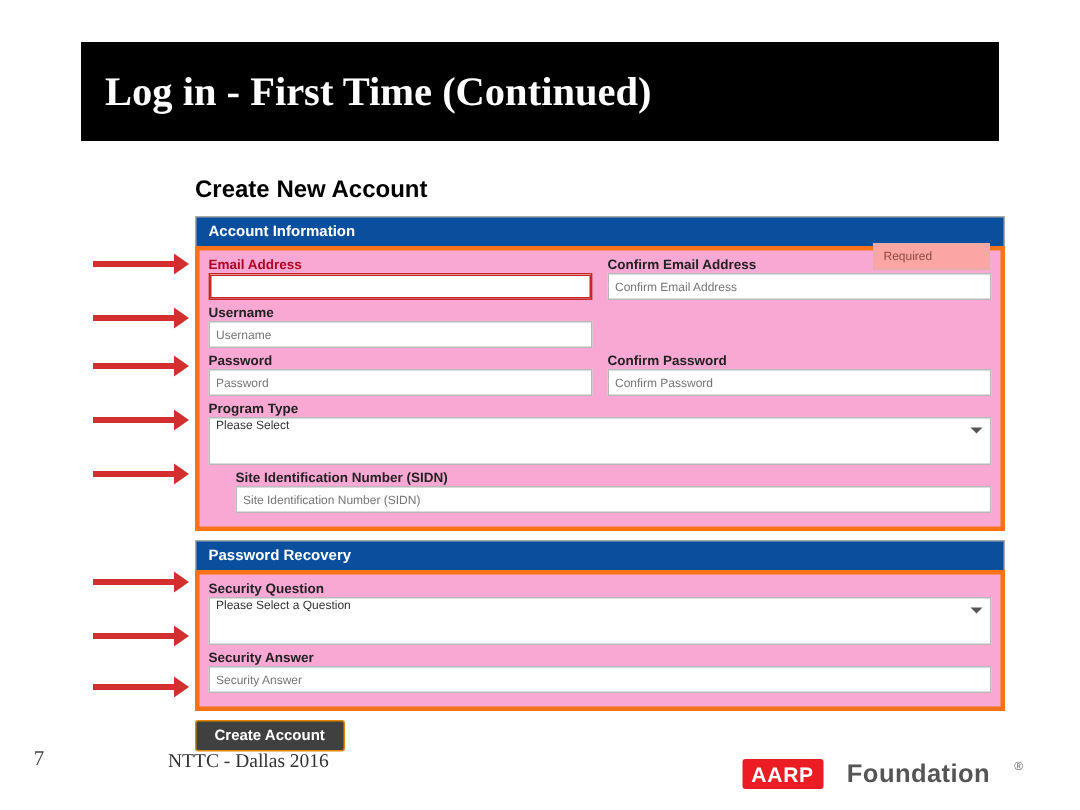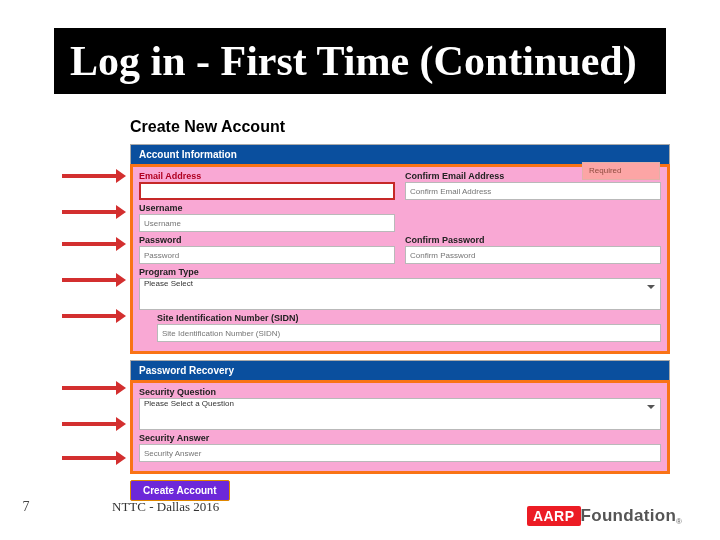--- a/index.html
+++ b/index.html
@@ -12,21 +12,21 @@
     overflow: hidden;
   }
   .title-bar {
     position: absolute;
     top: 28px;
     left: 54px;
     width: 612px;
     height: 66px;
     background: #000;
     color: #fff;
-    font-size: 42px;
+    font-size: 27px;
     font-weight: bold;
     font-family: "Times New Roman", serif;
     padding-left: 16px;
     line-height: 66px;
   }
   .form-container {
     position: absolute;
     top: 118px;
     left: 130px;
     width: 540px;
@@ -98,21 +98,21 @@
     height: 18px;
     background: #fca5a5;
     border: 1px solid #e2b0a8;
     color: #8d4a3e;
     font-size: 8px;
     padding: 3px 6px;
   }
   .recovery-gap { height: 6px; }
   .create-btn {
     display: inline-block;
-    background: #6d28d9;
+    background: #404040;
     color: #fff;
     font-size: 10px;
     font-weight: bold;
     padding: 4px 12px;
     border-radius: 2px;
     margin-top: 6px;
     border: 1px solid #e08800;
   }
   .arrows {
     position: absolute;
@@ -156,22 +156,22 @@
     font-size: 13px;
     color: #333;
     margin-left: 60px;
     font-family: "Times New Roman", serif;
   }
   .logo {
     position: absolute;
     right: 38px;
     bottom: 14px;
     display: flex;
-    align-items: flex-end;
-    gap: 0;
+    align-items: flex-start;
+    gap: 16px;
     margin-left: 16px;
   }
   .logo-aarp-box {
     background: #ec1c24;
     color: #fff;
     font-weight: bold;
     font-size: 14px;
     padding: 2px 6px;
     border-radius: 2px;
     letter-spacing: 0.5px;

